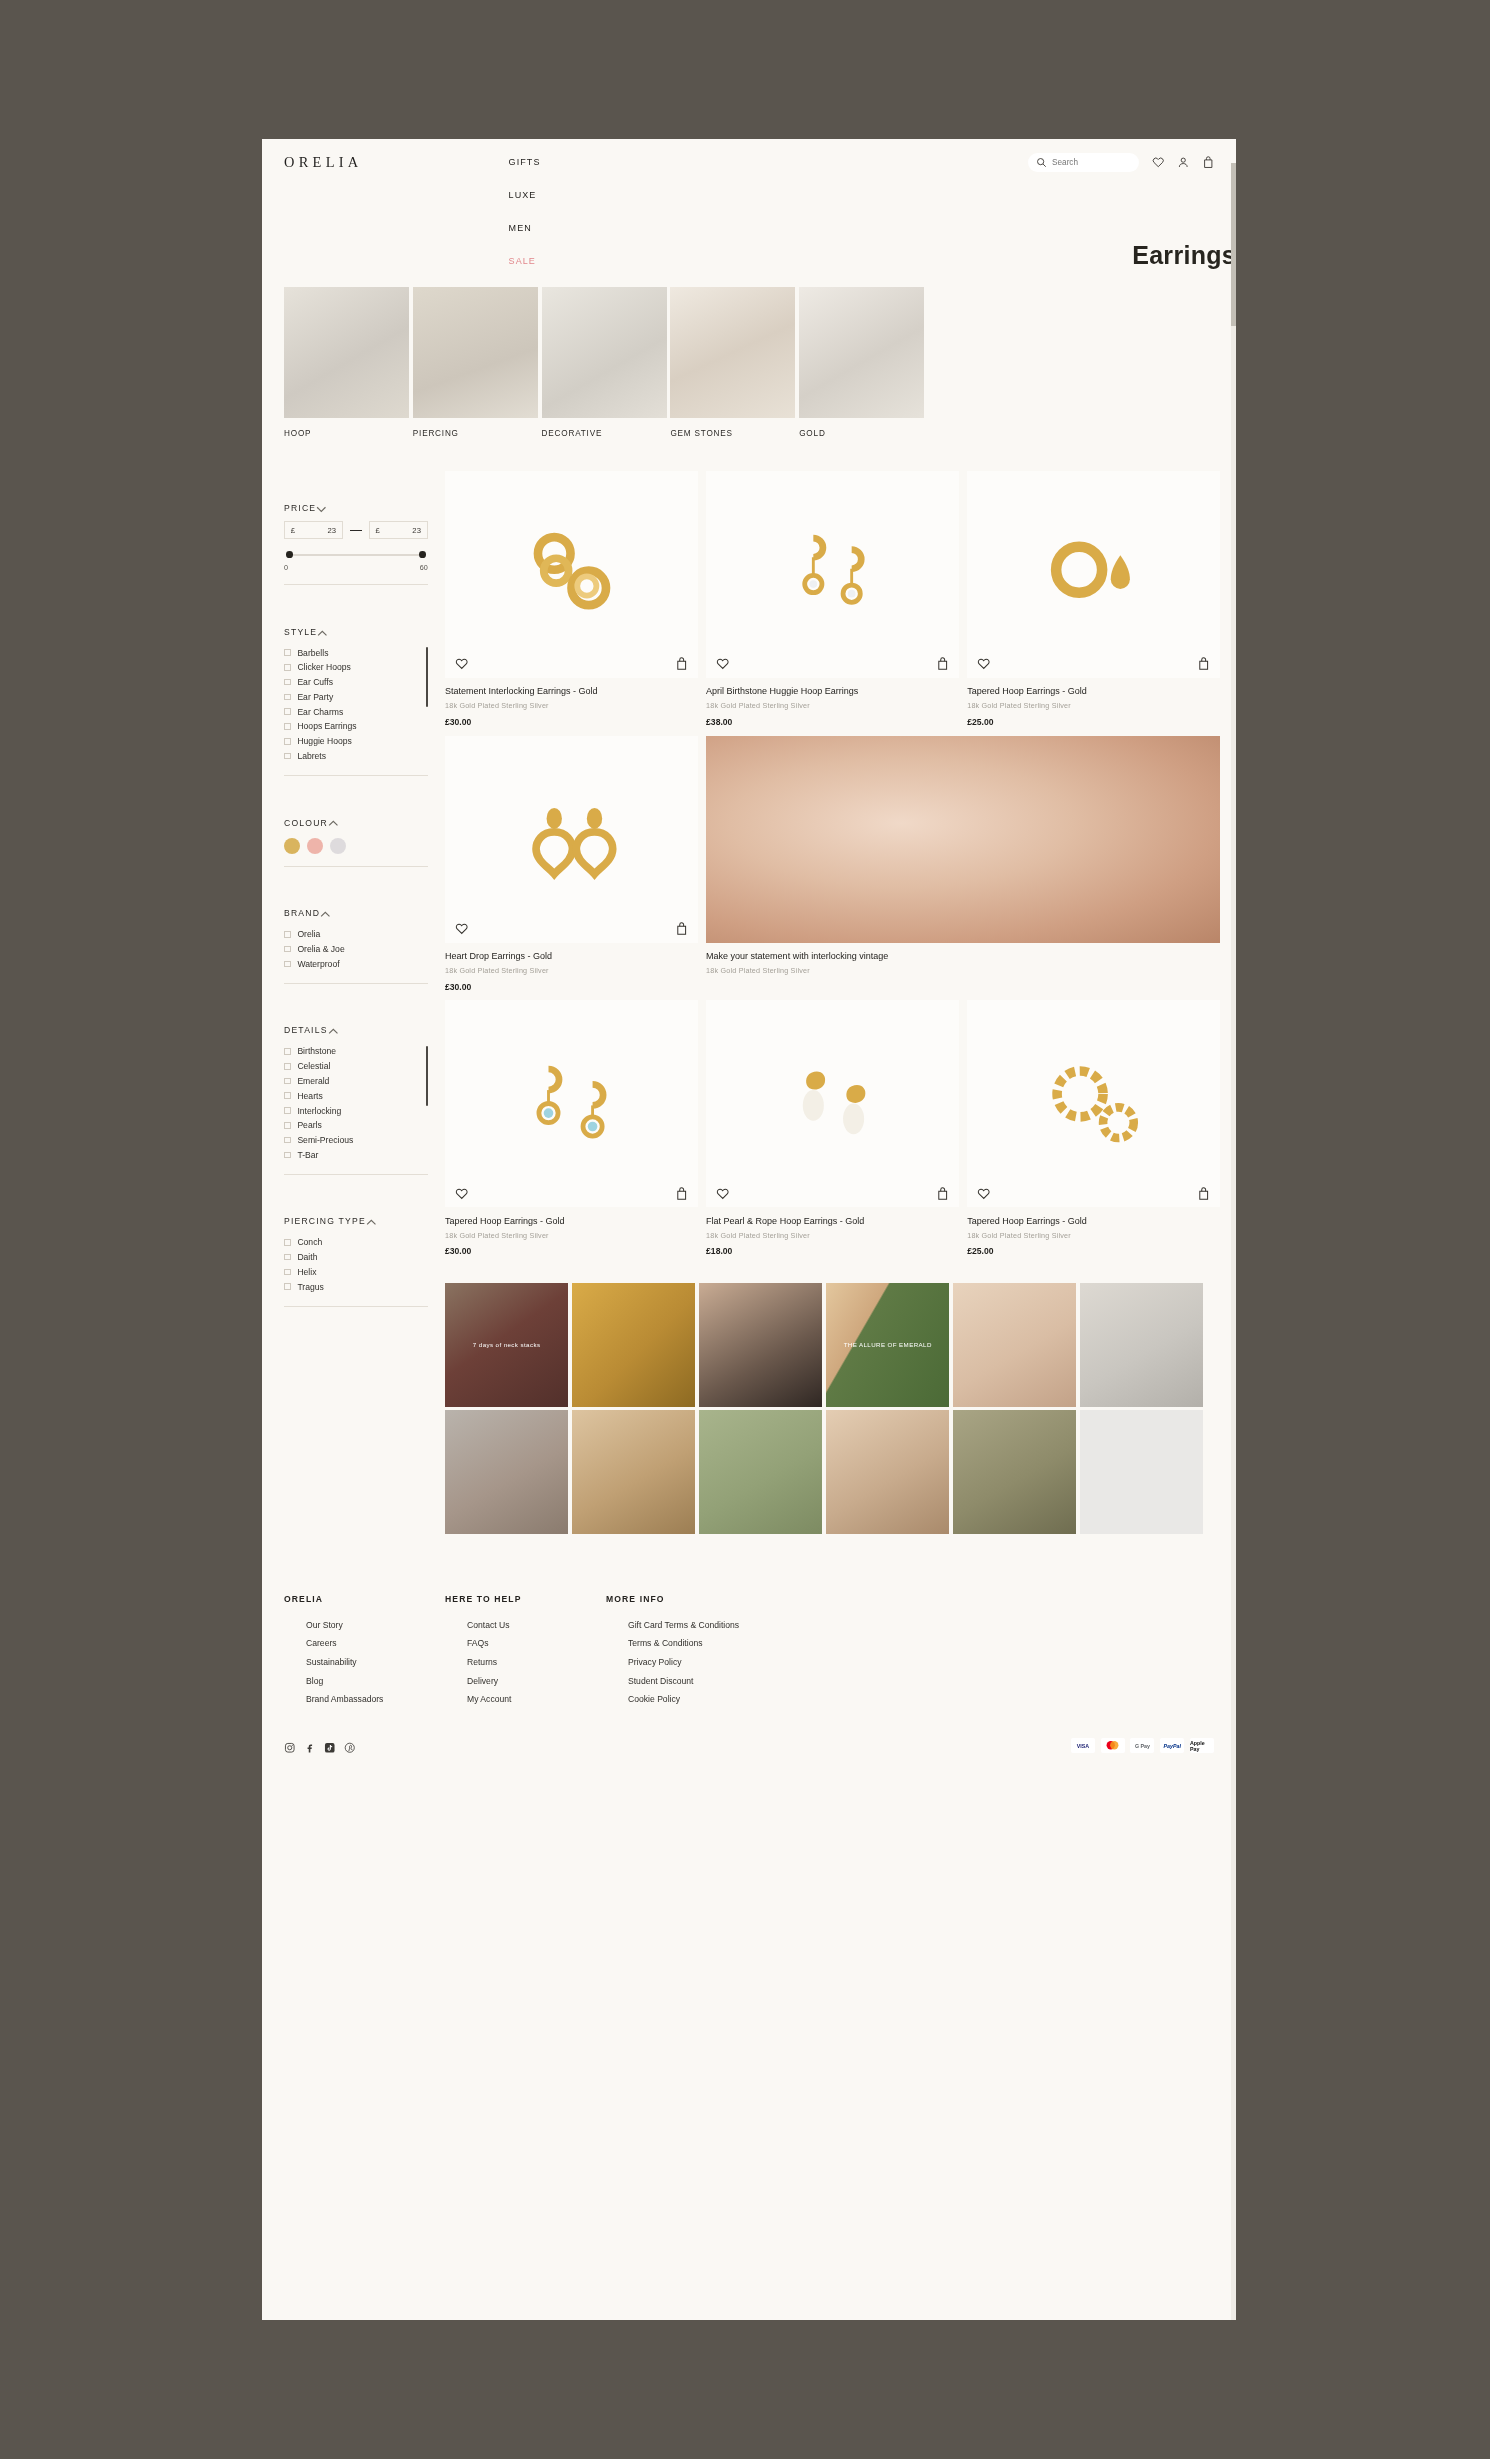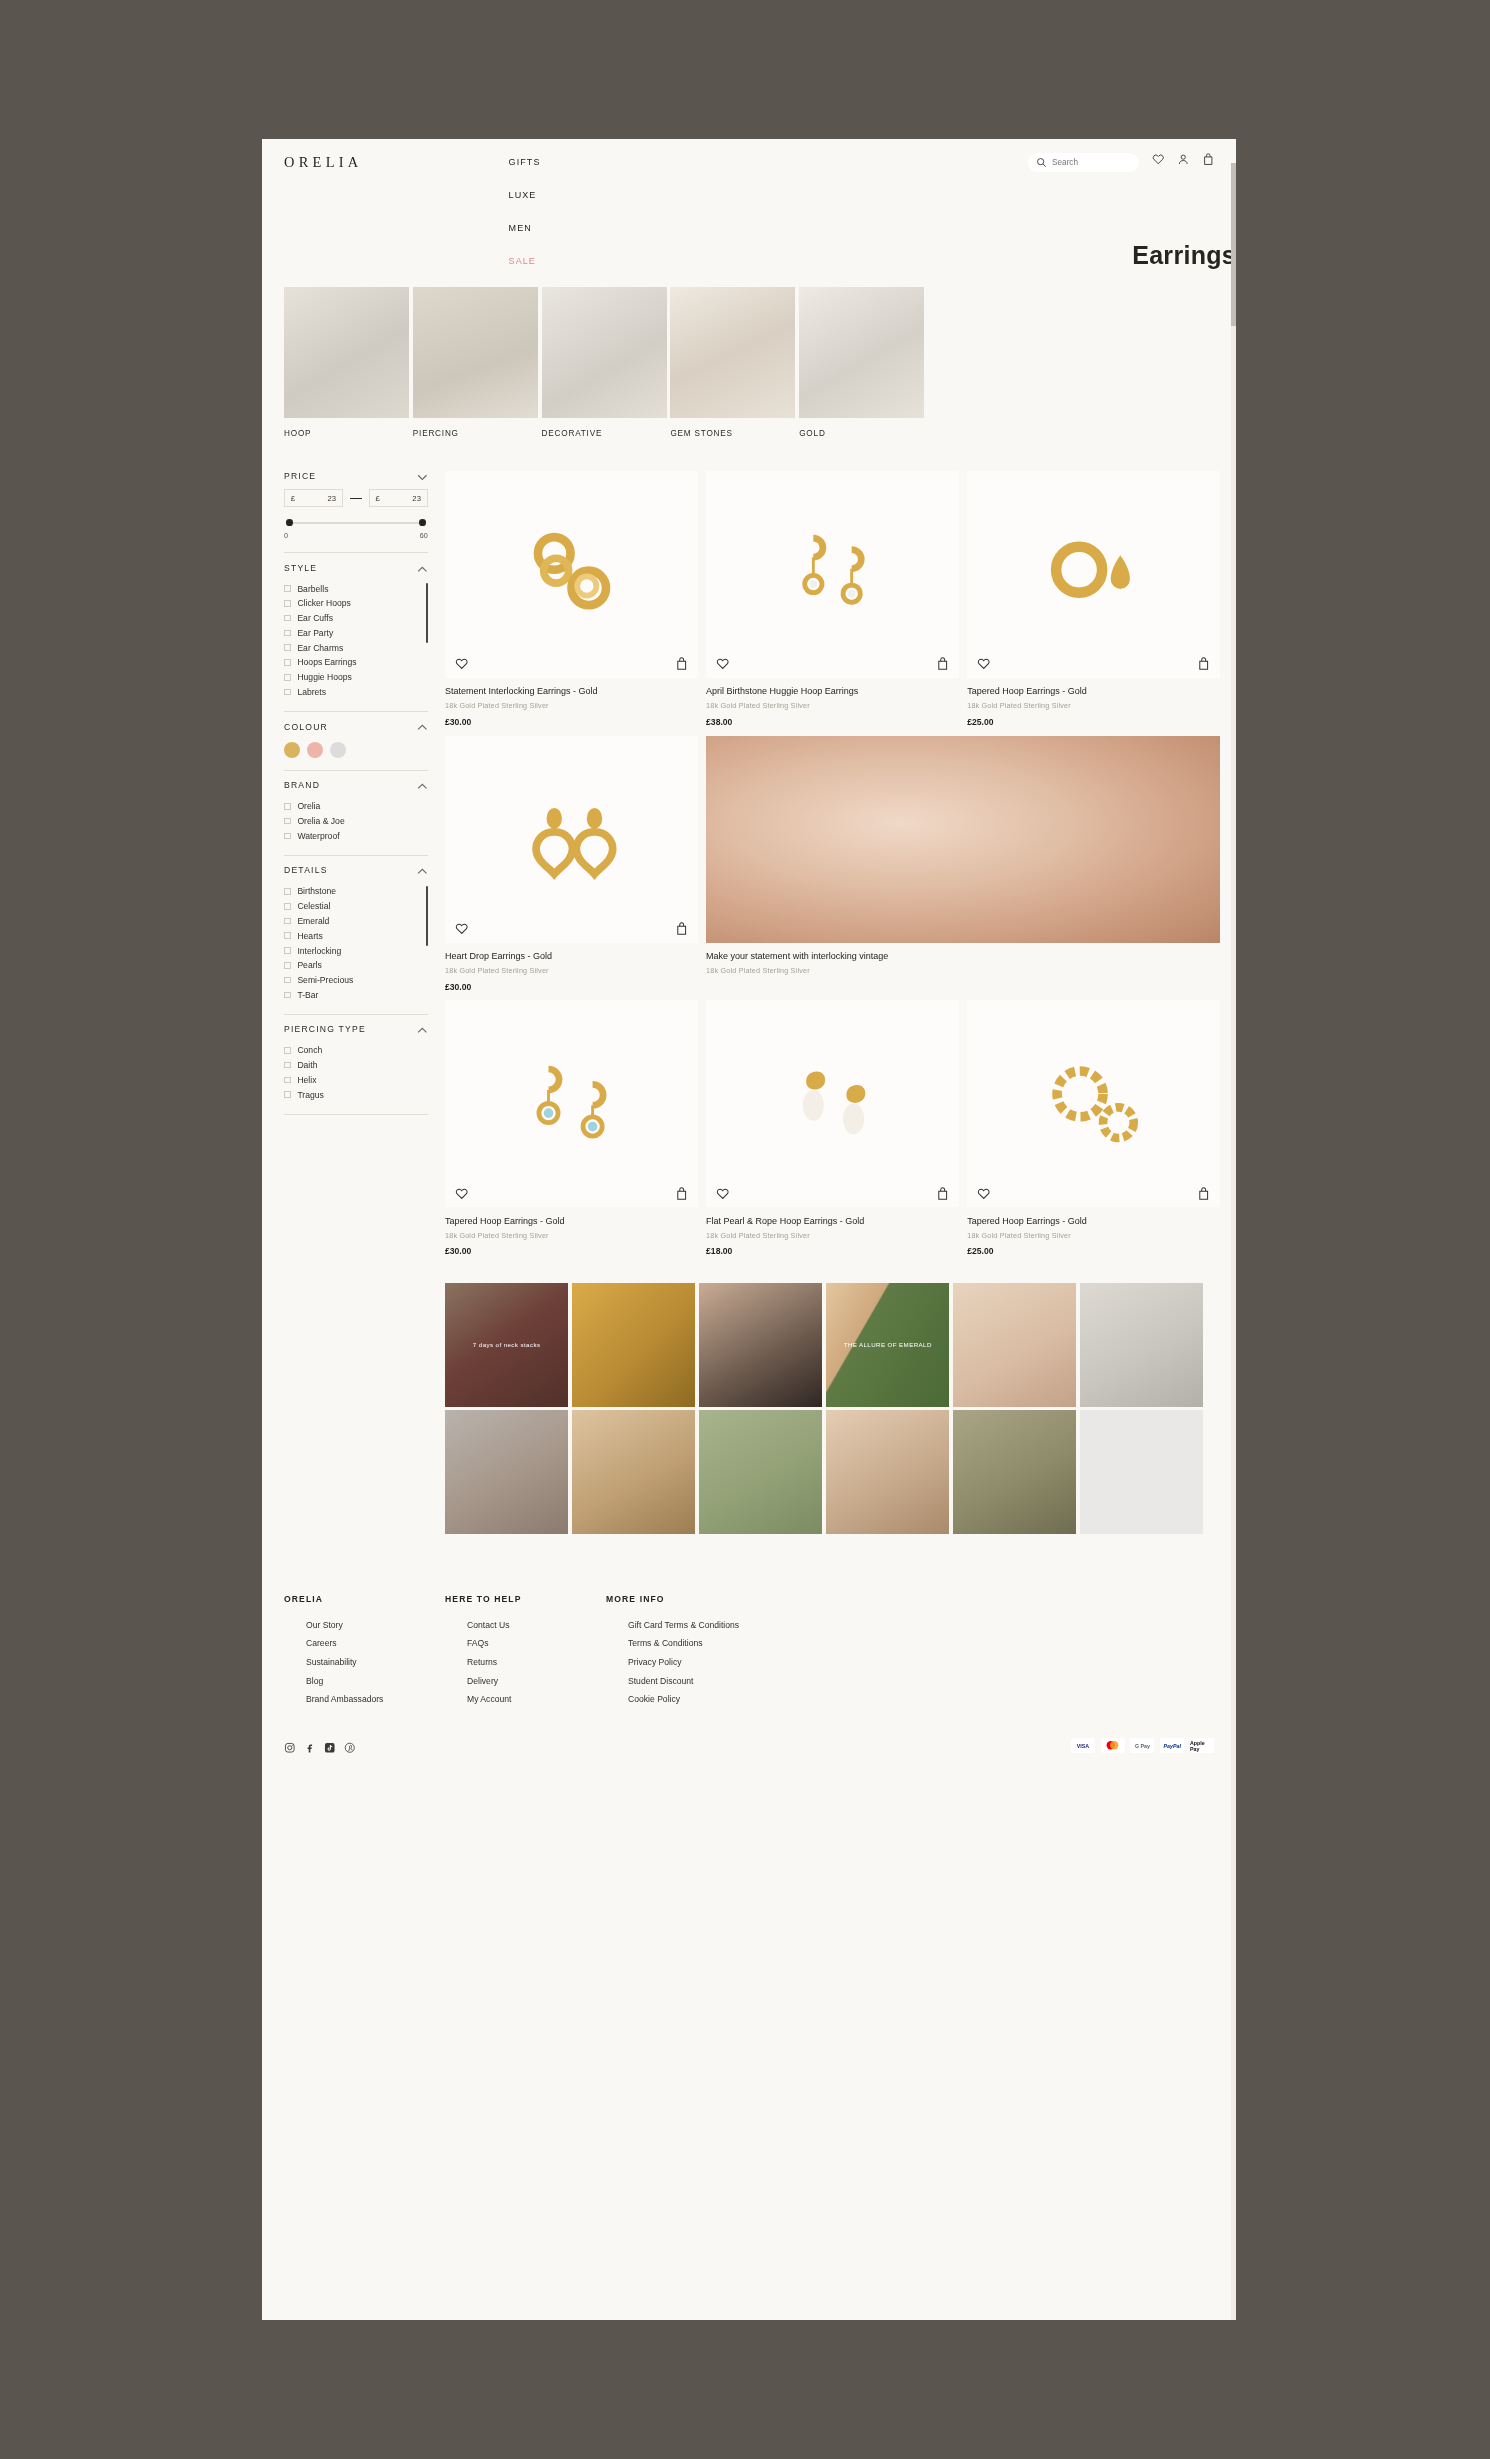--- a/index.html
+++ b/index.html
@@ -31,21 +31,21 @@
   .logo {
     font-family: "Liberation Serif", serif;
     font-size: 14.4px; letter-spacing: 4.3px; color: #201f1d;
   }
   .nav { display: flex; gap: 23px; margin-left: 146px; flex-direction: column; }
   .nav a {
     font-size: 9px; letter-spacing: 1.1px; color: #24221f;
     text-decoration: none; white-space: nowrap;
   }
   .nav a.sale { color: #e1878b; }
-  .hdr-right { margin-left: auto; display: flex; gap: 12.5px; }
+  .hdr-right { margin-left: auto; display: flex; align-items: center; gap: 12.5px; }
   .searchbox {
     width: 111px; height: 19px; background: #fff; border-radius: 9.6px;
     display: flex; align-items: center; padding: 0 7.7px; gap: 5.8px;
   }
   .searchbox input {
     border: 0; outline: 0; background: transparent;
     font-size: 8.2px; color: #8b8880; width: 77px;
     font-family: "Liberation Sans", sans-serif;
   }
   .icn { width: 12.5px; height: 12.5px; display: block; }
@@ -62,22 +62,22 @@
   .cat-label {
     font-size: 8.2px; letter-spacing: 0.8px; color: #2b2926;
     padding-top: 10.6px;
   }
   
   .body-wrap { display: flex; padding: 33px 0 0 22px; }
   .sidebar { width: 161px; flex-shrink: 0; padding-right: 17.3px; }
   .fgroup { border-bottom: 1px solid #e3ded5; padding: 9.6px 0 11.5px; }
   .fgroup:first-child { padding-top: 0; }
   .fhead {
-    display: flex; align-items: center; justify-content: space-between;
-    font-size: 8.6px; letter-spacing: 1.2px; color: #2b2926; padding-bottom: 8.6px;
+    display: flex; align-items: center; 
+    font-size: 8.6px; letter-spacing: 1.2px; color: #2b2926; padding-bottom: 8.6px; margin-top: 32px;
   }
   .chev { width: 10.6px; height: 6.7px; }
   .chev svg { width: 100%; height: 100%; stroke: #6d6a63; fill: none; stroke-width: 1.4; }
   
   .price-inputs { display: flex; align-items: center; gap: 6.7px; margin-bottom: 13.4px; }
   .pfield {
     flex: 1; height: 18px; border: 1px solid #e1dcd3; background: #faf8f4;
     display: flex; align-items: center; justify-content: space-between;
     padding: 0 5.8px; font-size: 7.7px; color: #3b3834;
   }

